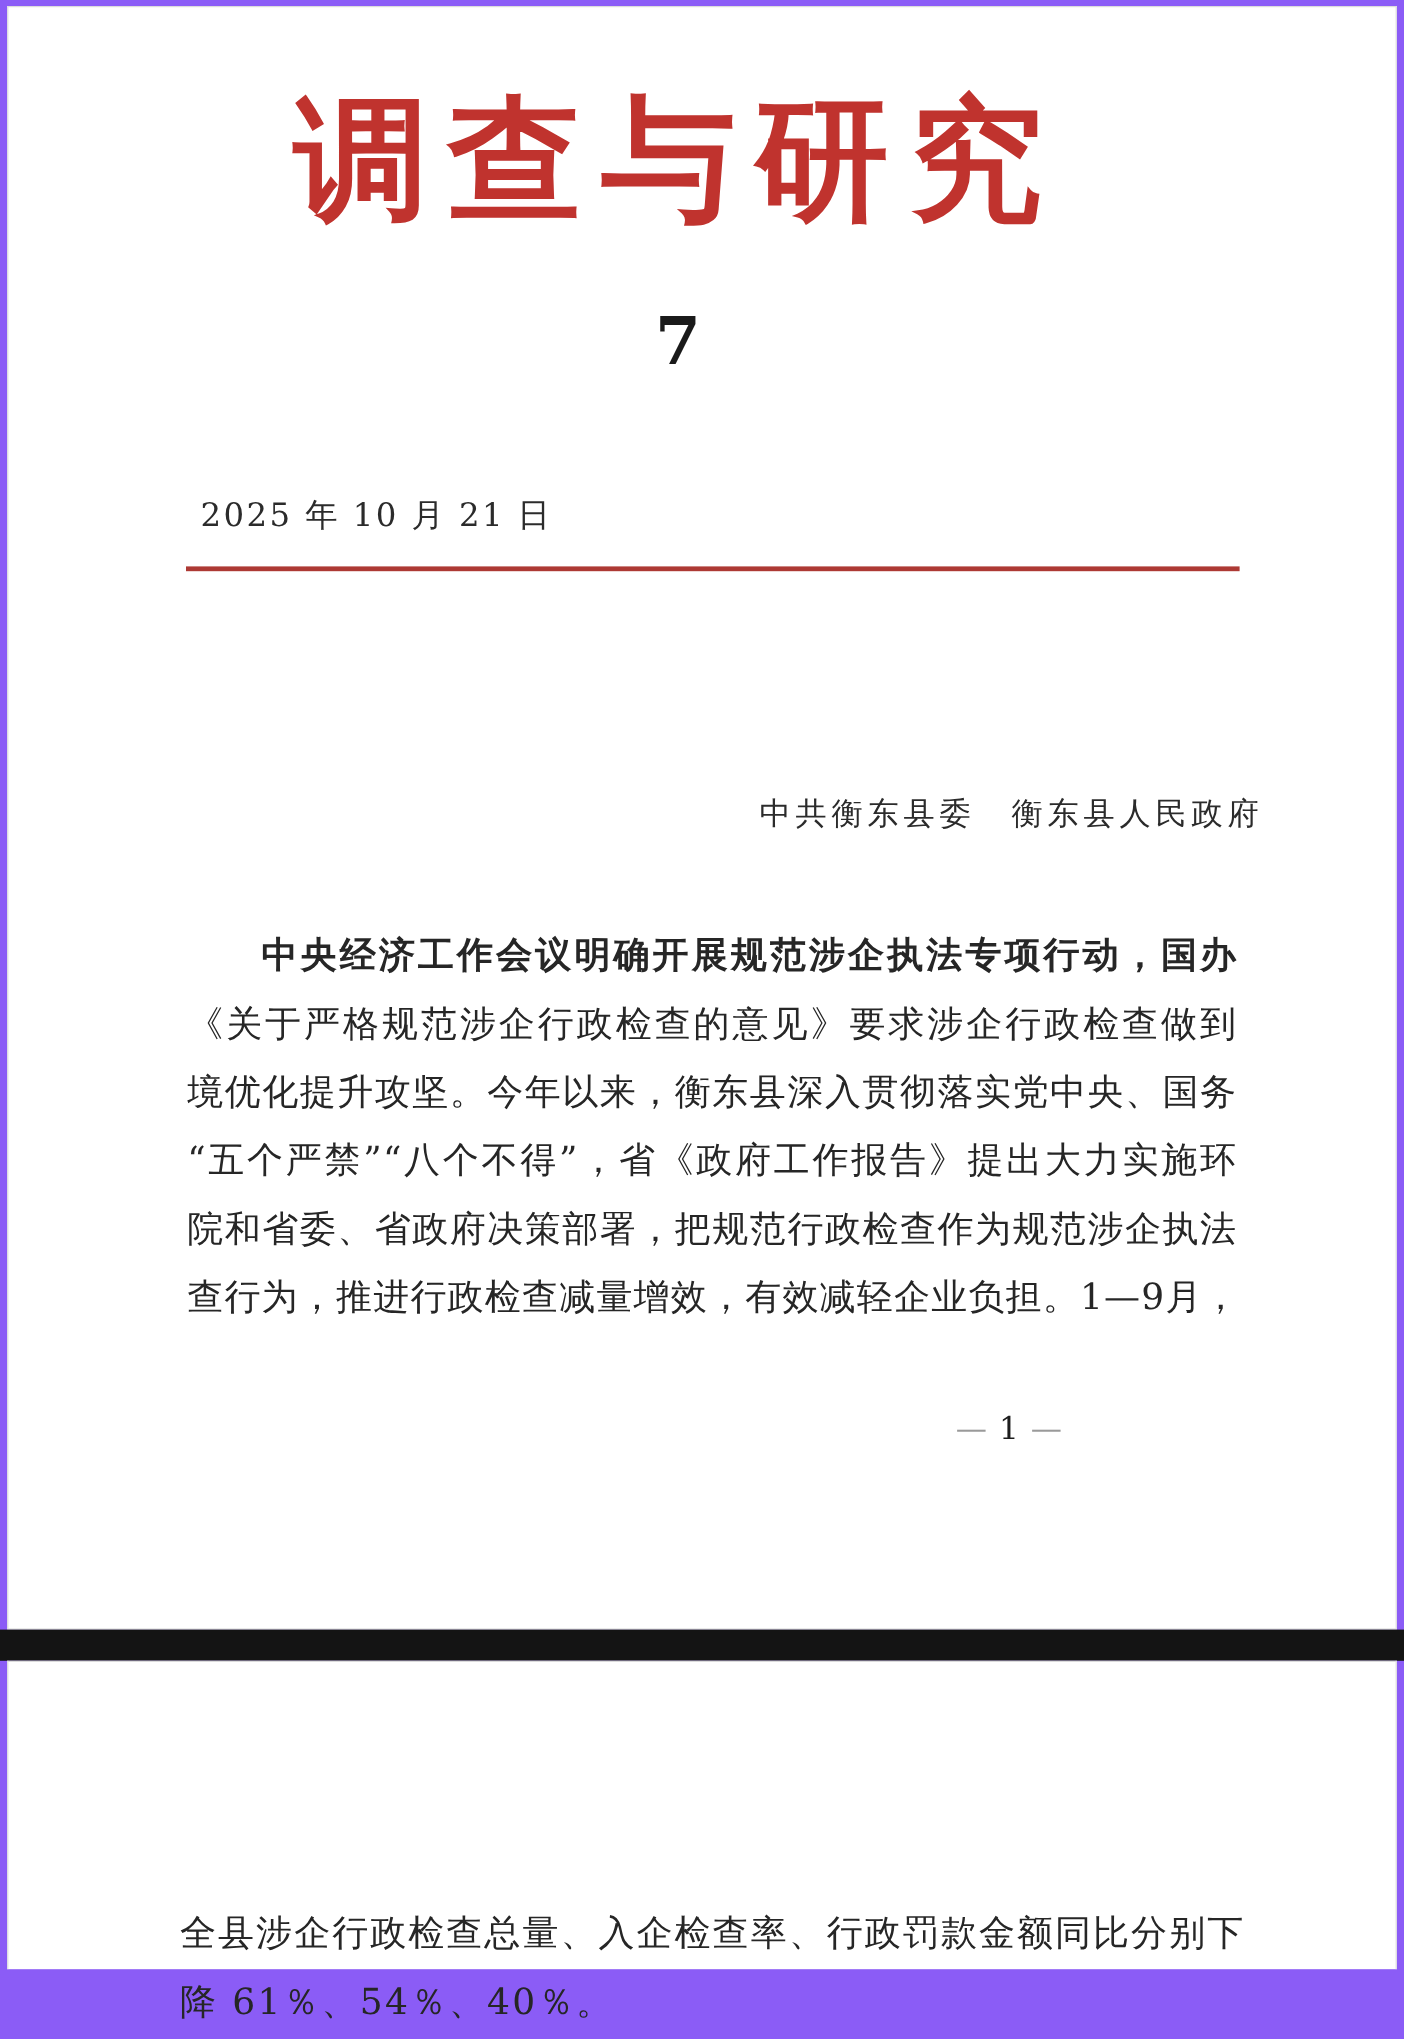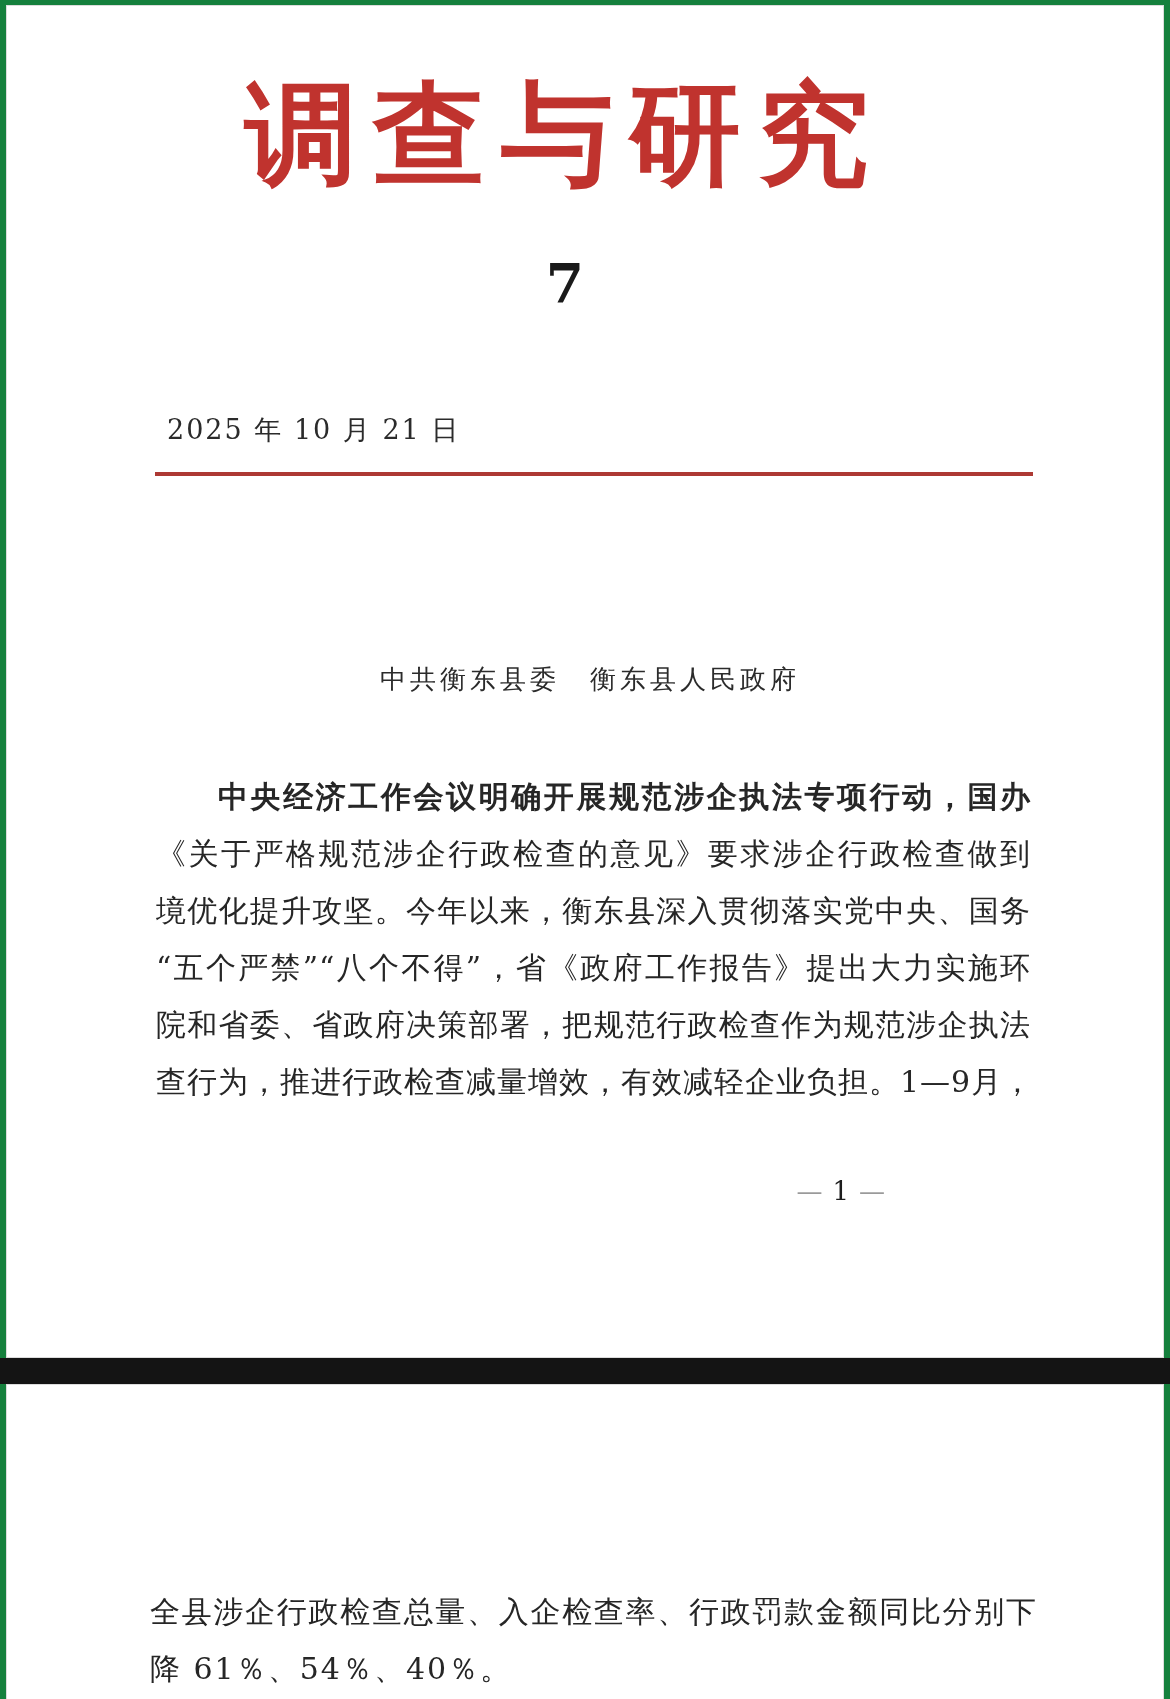--- a/index.html
+++ b/index.html
@@ -9,33 +9,33 @@
   }
   * { margin: 0; padding: 0; box-sizing: border-box; }
   html, body { background: #f2f2f2; }
   body { font-family: "DejaVu Serif", "Liberation Serif", serif; }
 
   .canvas {
     position: relative;
     width: 1170px;
     height: 1699px;
     margin: 0 auto;
-    background: #15803d;
+    background: #8b5cf6;
     overflow: hidden;
   }
 
   .page {
     position: absolute;
     left: 6px;
     right: 6px;
     background: #ffffff;
     border: 1px solid #dcdcdc;
   }
   .page-one { top: 5px; height: 1353px; }
-  .page-two { top: 1384px; height: 315px; border-bottom: none; }
+  .page-two { top: 1384px; height: 257px; border-bottom: none; }
 
   .page-divider {
     position: absolute;
     top: 1358px;
     left: 0;
     right: 0;
     height: 26px;
     background: var(--divider-black);
   }
 
@@ -99,21 +99,21 @@
     font-weight: 700;
     letter-spacing: 4px;
     color: #111111;
   }
 
   .article-byline {
     position: absolute;
     top: 654px;
     left: 120px;
     right: 110px;
-    text-align: center;
+    text-align: right;
     font-size: 26px;
     line-height: 38px;
     letter-spacing: 4px;
     color: #2b2b2b;
   }
 
   .article-body {
     position: absolute;
     top: 762px;
     left: 149px;

